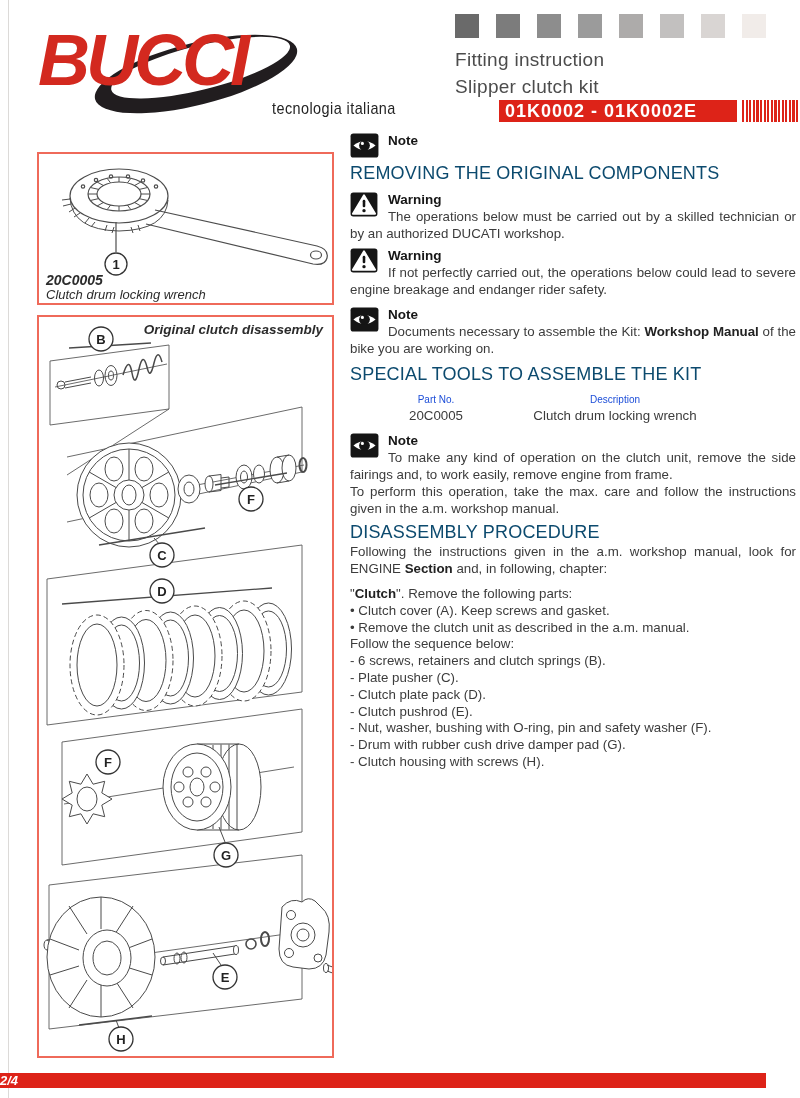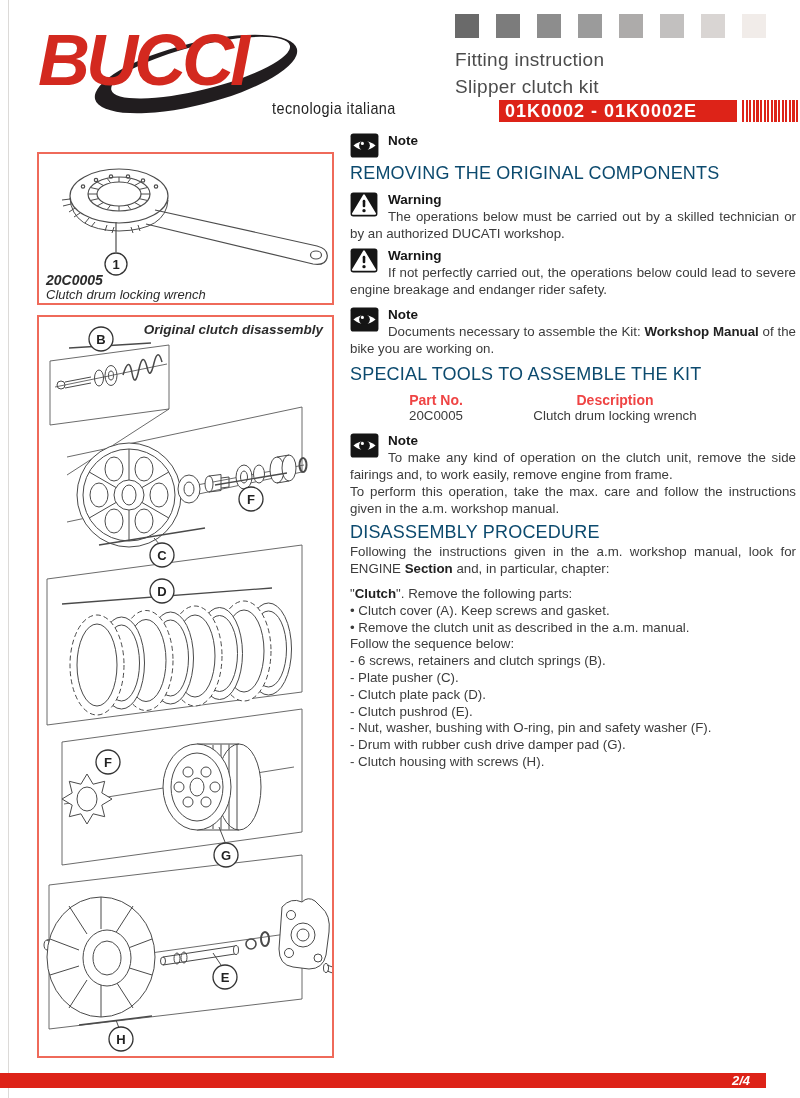--- a/index.html
+++ b/index.html
@@ -38,32 +38,32 @@
   .nw-text{text-align:justify;color:#3c3c3c;}
   .sec-heading{font-weight:normal;color:#0c4a6e;font-size:18px;letter-spacing:.2px;line-height:18px;}
   #h-removing{margin-top:15px;}
   #warn1{margin-top:9px;}
   #warn2{margin-top:5px;}
   #note2{margin-top:8px;}
   #h-special{margin-top:8px;}
   #tools-table{margin-top:9px;display:flex;}
   .tt-col1{width:172px;text-align:center;}
   .tt-col2{width:186px;text-align:center;}
-  .tt-h{font-weight:bold;color:#ef4444;font-size:14px;line-height:16px;}
+  .tt-h{font-weight:normal;color:#1d4ed8;font-size:10px;line-height:16px;}
   .tt-v{font-size:13.3px;line-height:15px;}
   #note3{margin-top:9px;}
   #h-disasm{margin-top:6px;}
   #p-intro{margin-top:2px;text-align:justify;}
   #proc-list{margin-top:9px;}
   .proc-line{line-height:16.8px;}
   b{color:#222;}
   
   #footer-bar{position:absolute;left:0;top:1073px;width:766px;height:15px;background:#dd2318;
               color:#fff;font-size:13px;font-weight:bold;font-style:italic;line-height:15px;
-              text-align:right;padding-right:16px;box-sizing:border-box;}
+              text-align:left;padding-right:16px;box-sizing:border-box;}
 </style>
 </head>
 <body>
 
 <div id="scan-edge"></div>
 
 <svg id="logo-svg" viewBox="0 0 332 106">
   <g transform="rotate(-14 170 66)">
     <ellipse cx="170" cy="66" rx="104" ry="31" fill="#211d1f"></ellipse>
     <ellipse cx="176" cy="61" rx="92" ry="22" fill="#ffffff"></ellipse>
@@ -377,21 +377,21 @@
           <circle cx="15" cy="13" r="5.6" fill="#151515"></circle>
           <circle cx="12.8" cy="10.8" r="1.6" fill="#fff"></circle>
         </svg>
     </span>
     <div class="nw-title">Note</div>
     <div class="nw-text"><span>To make any kind of operation on the clutch unit, remove the side fairings and, to work easily, remove engine from frame.</span><br><span>To perform this operation, take the max. care and follow the instructions given in the a.m. workshop manual.</span></div>
   </div>
 
   <div class="sec-heading" id="h-disasm">DISASSEMBLY PROCEDURE</div>
 
-  <div id="p-intro"><span>Following the instructions given in the a.m. workshop manual, look for ENGINE </span><b>Section</b><span> and, in particular, chapter:</span></div>
+  <div id="p-intro"><span>Following the instructions given in the a.m. workshop manual, look for ENGINE </span><b>Section</b><span> and, in following, chapter:</span></div>
 
   <div id="proc-list">
     <div class="proc-line"><span>"</span><b>Clutch</b><span>". Remove the following parts:</span></div>
     <div class="proc-line">• Clutch cover (A). Keep screws and gasket.</div>
     <div class="proc-line">• Remove the clutch unit as described in the a.m. manual.</div>
     <div class="proc-line">Follow the sequence below:</div>
     <div class="proc-line">- 6 screws, retainers and clutch springs (B).</div>
     <div class="proc-line">- Plate pusher (C).</div>
     <div class="proc-line">- Clutch plate pack (D).</div>
     <div class="proc-line">- Clutch pushrod (E).</div>

